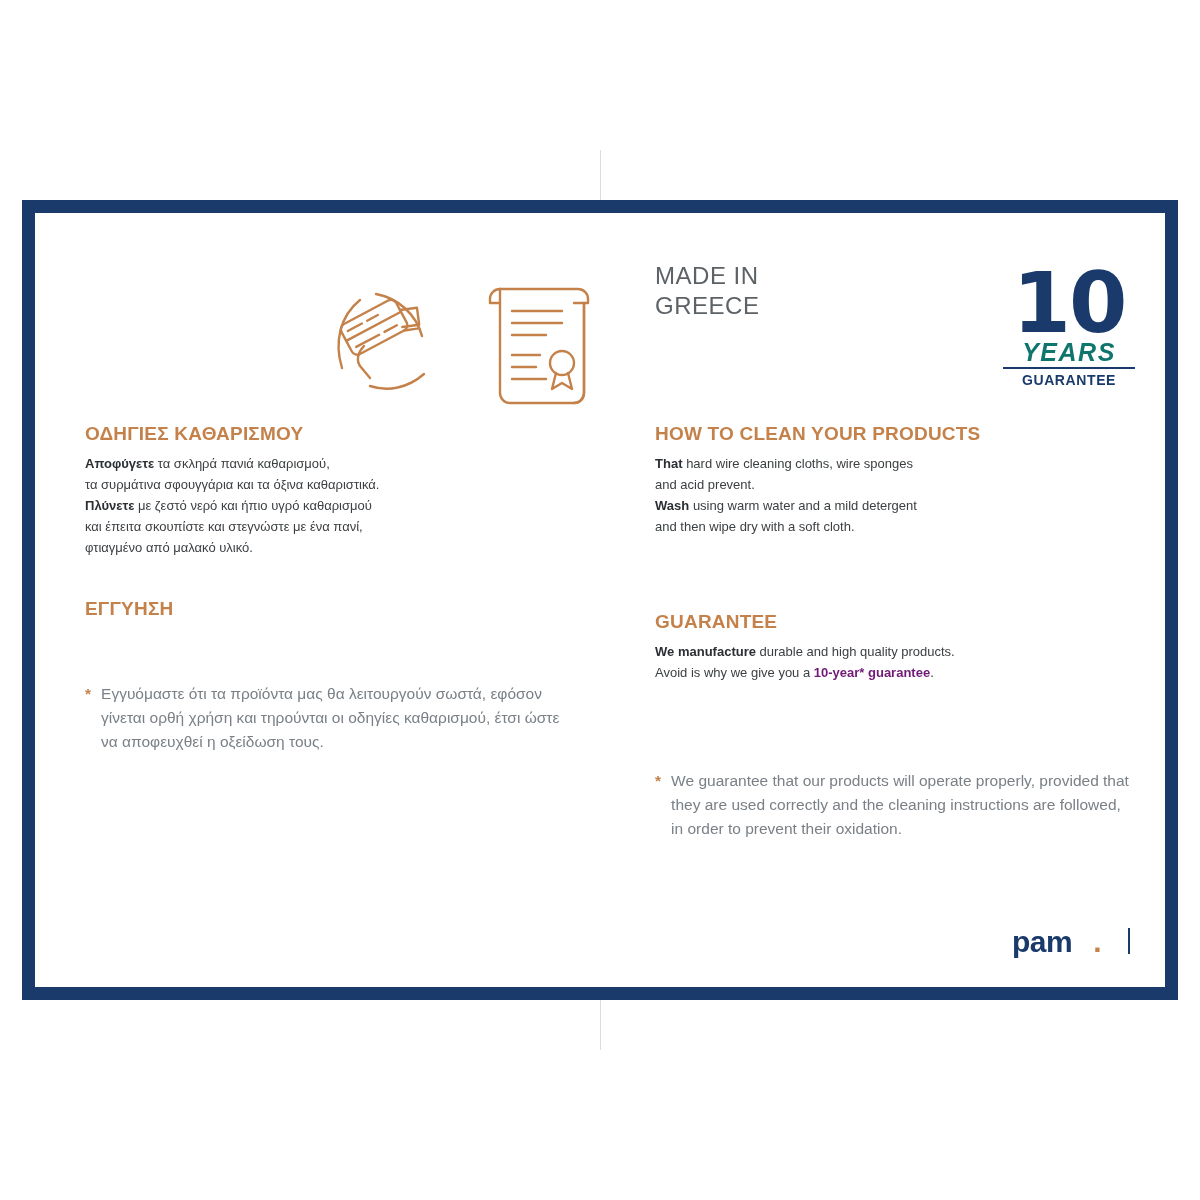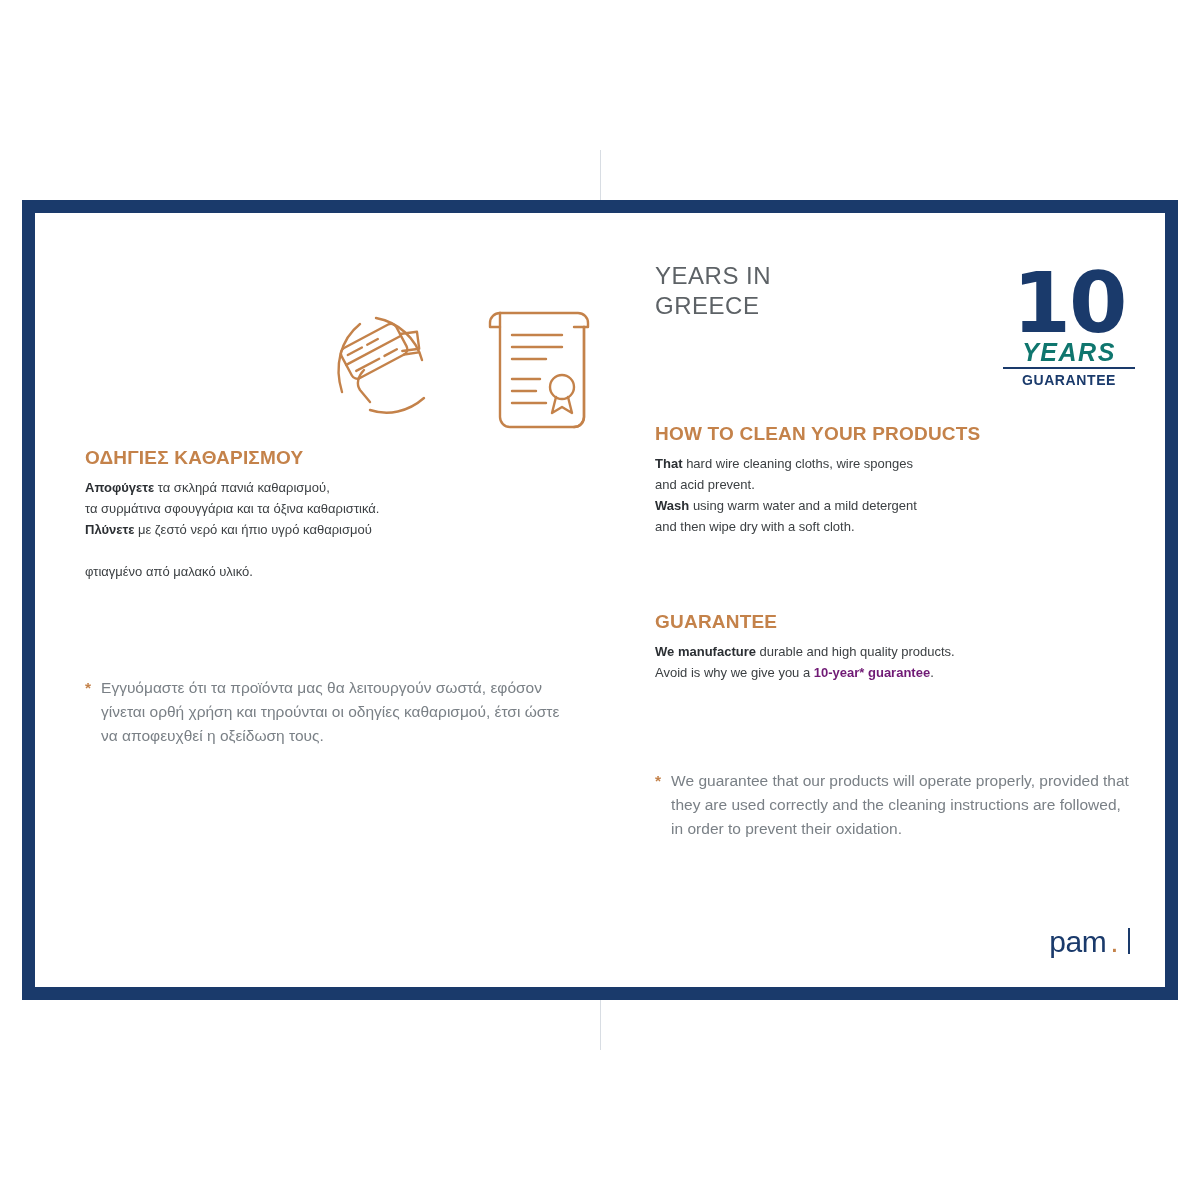--- a/index.html
+++ b/index.html
@@ -41,21 +41,21 @@
     inset: 0;
     display: flex;
   }
 
   .col {
     box-sizing: border-box;
     position: relative;
   }
   .col-left {
     width: 578px;
-    padding: 64px 40px 0 50px;
+    padding: 40px 40px 0 50px;
   }
   .col-right {
     width: 578px;
     padding: 40px 30px 0 55px;
   }
 
   
   .icon-row {
     height: 170px;
     position: relative;
@@ -150,26 +150,26 @@
     font-weight: 700;
     flex: 0 0 auto;
   }
 
   
   .brand {
     position: absolute;
     right: 35px;
     bottom: 28px;
     font-size: 30px;
-    font-weight: 400;
+    font-weight: 700;
     color: #1a3a6b;
     letter-spacing: -0.5px;
     display: flex;
     align-items: baseline;
-    gap: 4px;
+    gap: 21px;
   }
   .brand .dot { color: #c4824a; }
   .brand .bar {
     display: inline-block;
     width: 2px;
     height: 26px;
     background: #1a3a6b;
     margin-left: 6px;
     position: relative;
     top: 2px;
@@ -216,41 +216,42 @@
           </svg>
         </div>
       </div>
 
       <div class="block">
         <div class="block-heading">ΟΔΗΓΙΕΣ ΚΑΘΑΡΙΣΜΟΥ</div>
         <div class="block-body">
           <b>Αποφύγετε</b><span> τα σκληρά πανιά καθαρισμού,</span><br>
           <span>τα συρμάτινα σφουγγάρια και τα όξινα καθαριστικά.</span><br>
           <b>Πλύνετε</b><span> με ζεστό νερό και ήπιο υγρό καθαρισμού</span><br>
-          <br>
+          <span>και έπειτα σκουπίστε και στεγνώστε με ένα πανί,</span><br>
           <span>φτιαγμένο από μαλακό υλικό.</span>
         </div>
       </div>
 
       <div class="spacer-lg"></div>
 
       <div class="block">
+        <div class="block-heading">ΕΓΓΥΗΣΗ</div>
       </div>
 
       <div style="height:54px"></div>
 
       <div class="footnote">
         <span class="star">*</span>
         <span>Εγγυόμαστε ότι τα προϊόντα μας θα λειτουργούν σωστά, εφόσον γίνεται ορθή χρήση και τηρούνται οι οδηγίες καθαρισμού, έτσι ώστε να αποφευχθεί η οξείδωση τους.</span>
       </div>
     </div>
 
     <div class="col col-right">
 
-      <div class="made-in">YEARS IN
+      <div class="made-in">MADE IN
 GREECE</div>
 
       <div class="badge">
         <div class="badge-10">10</div>
         <div class="badge-years">YEARS</div>
         <div class="badge-guarantee">GUARANTEE</div>
       </div>
 
       <div class="icon-row"></div>
 

